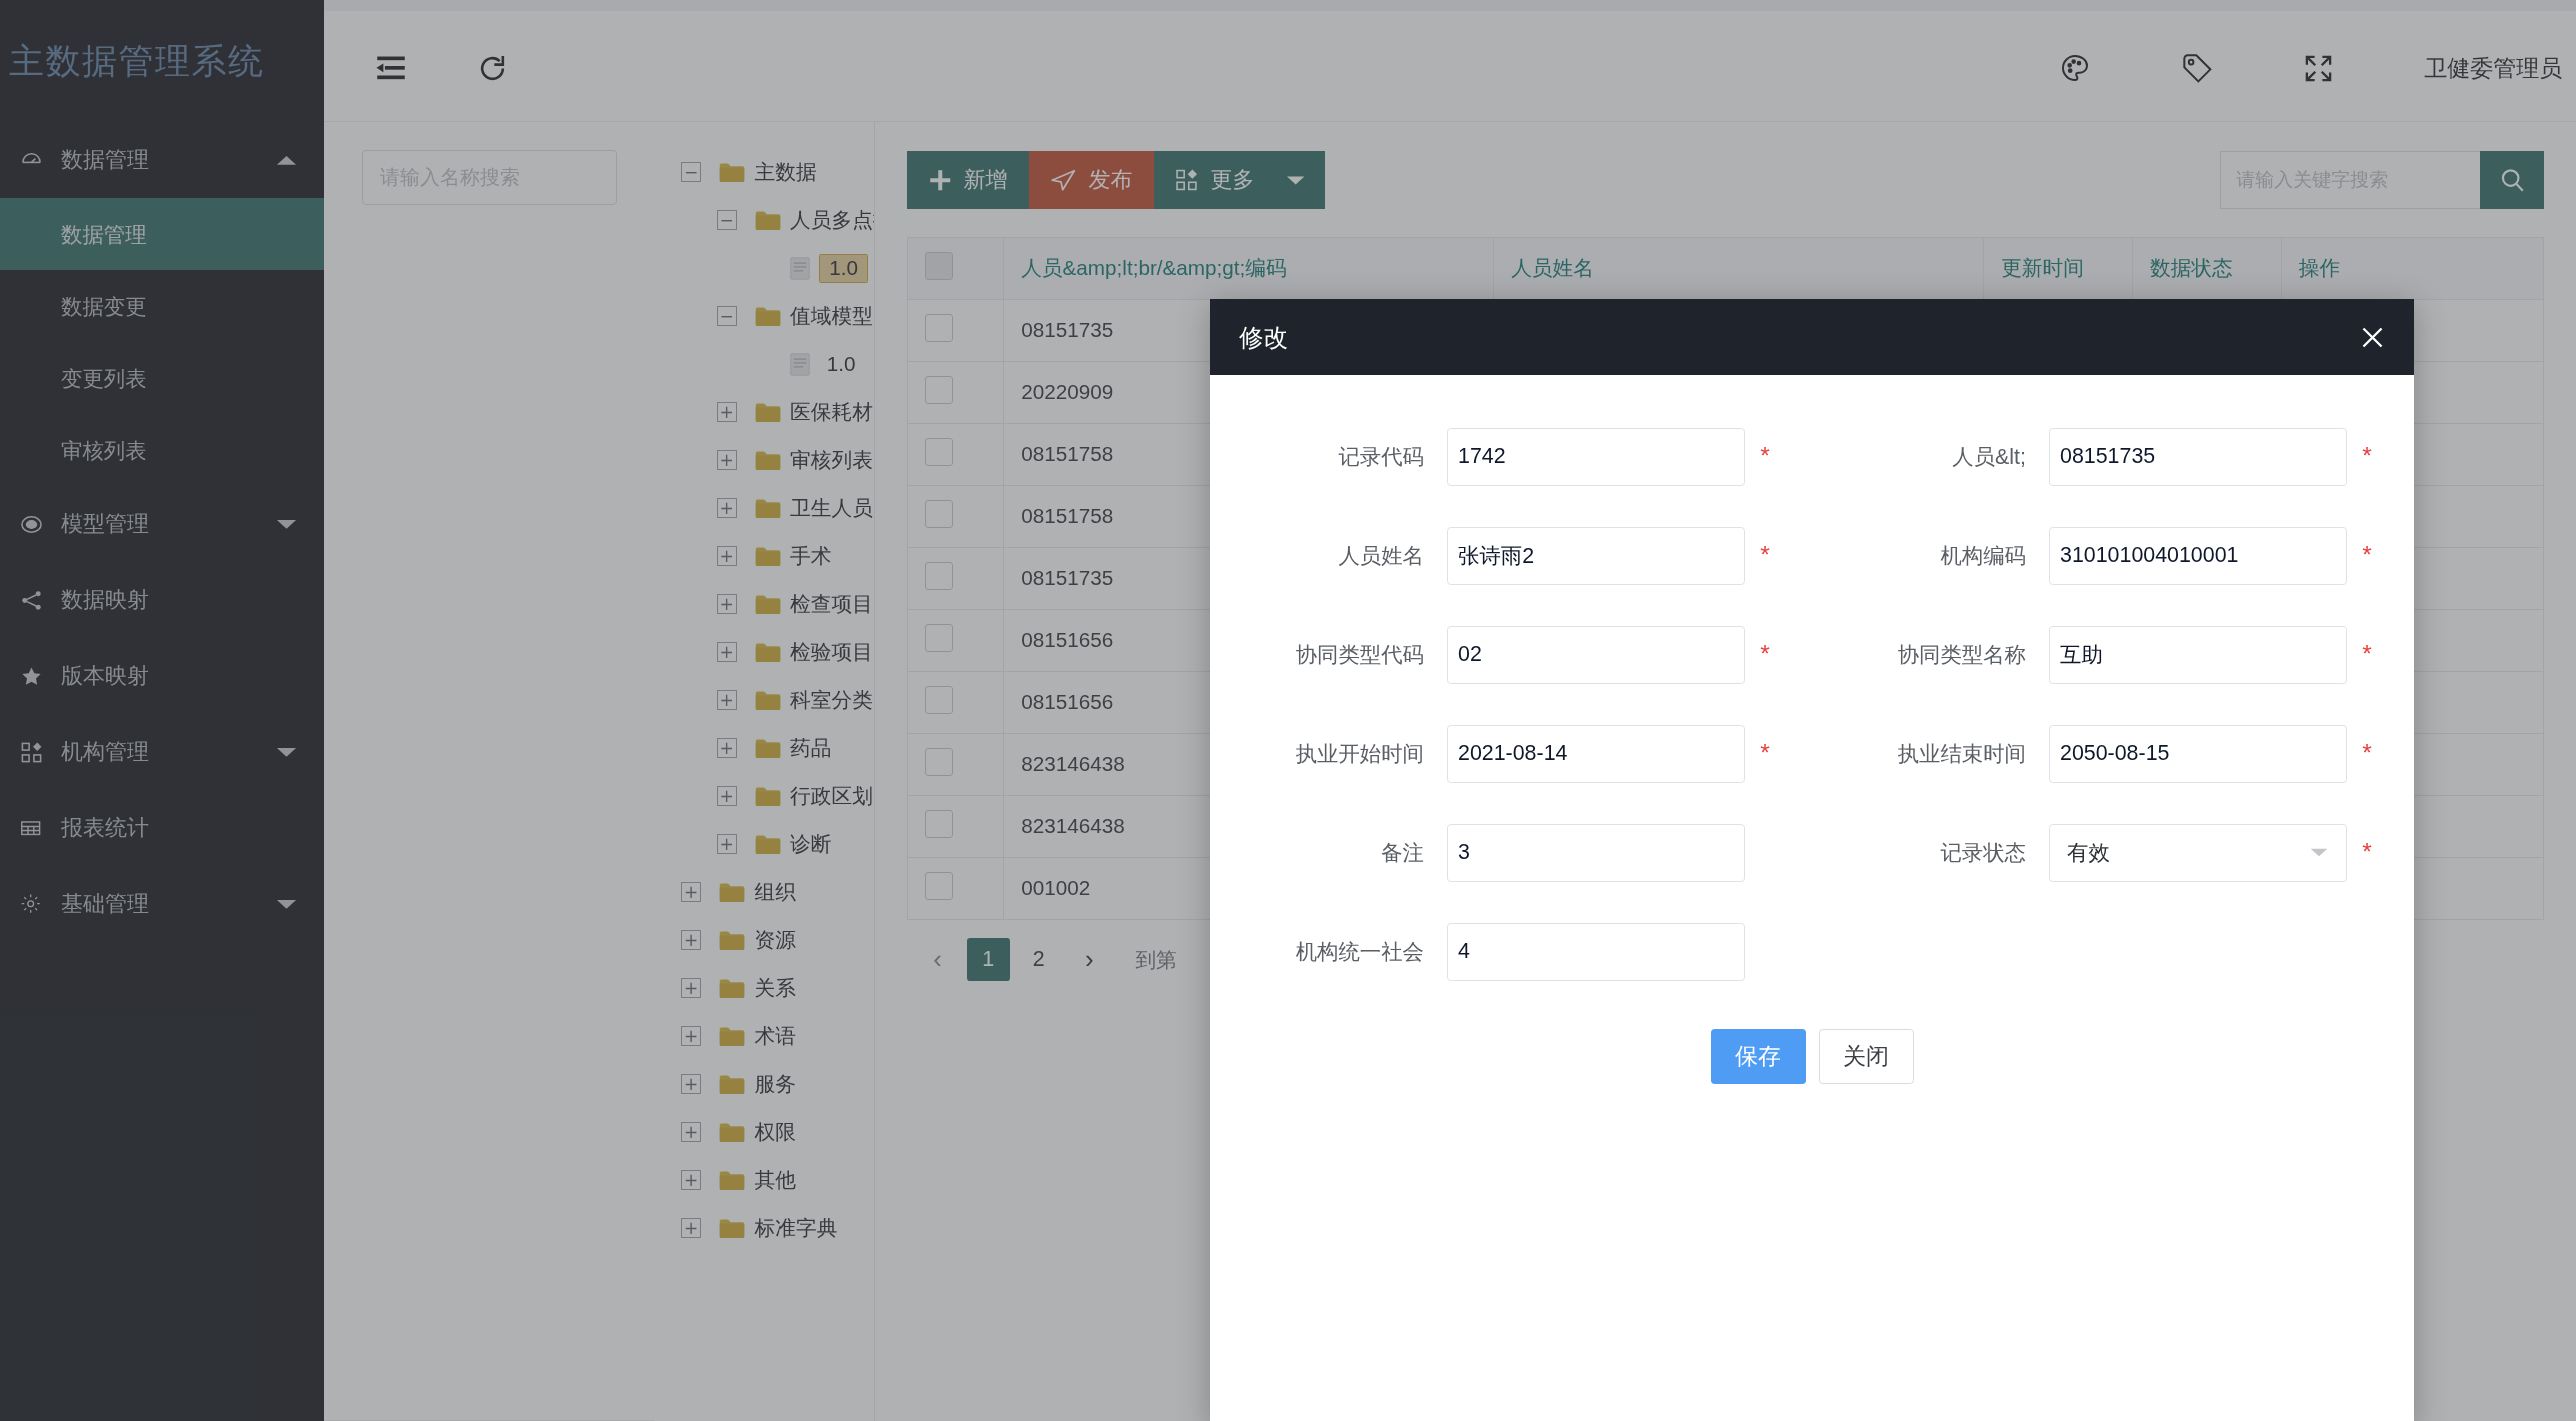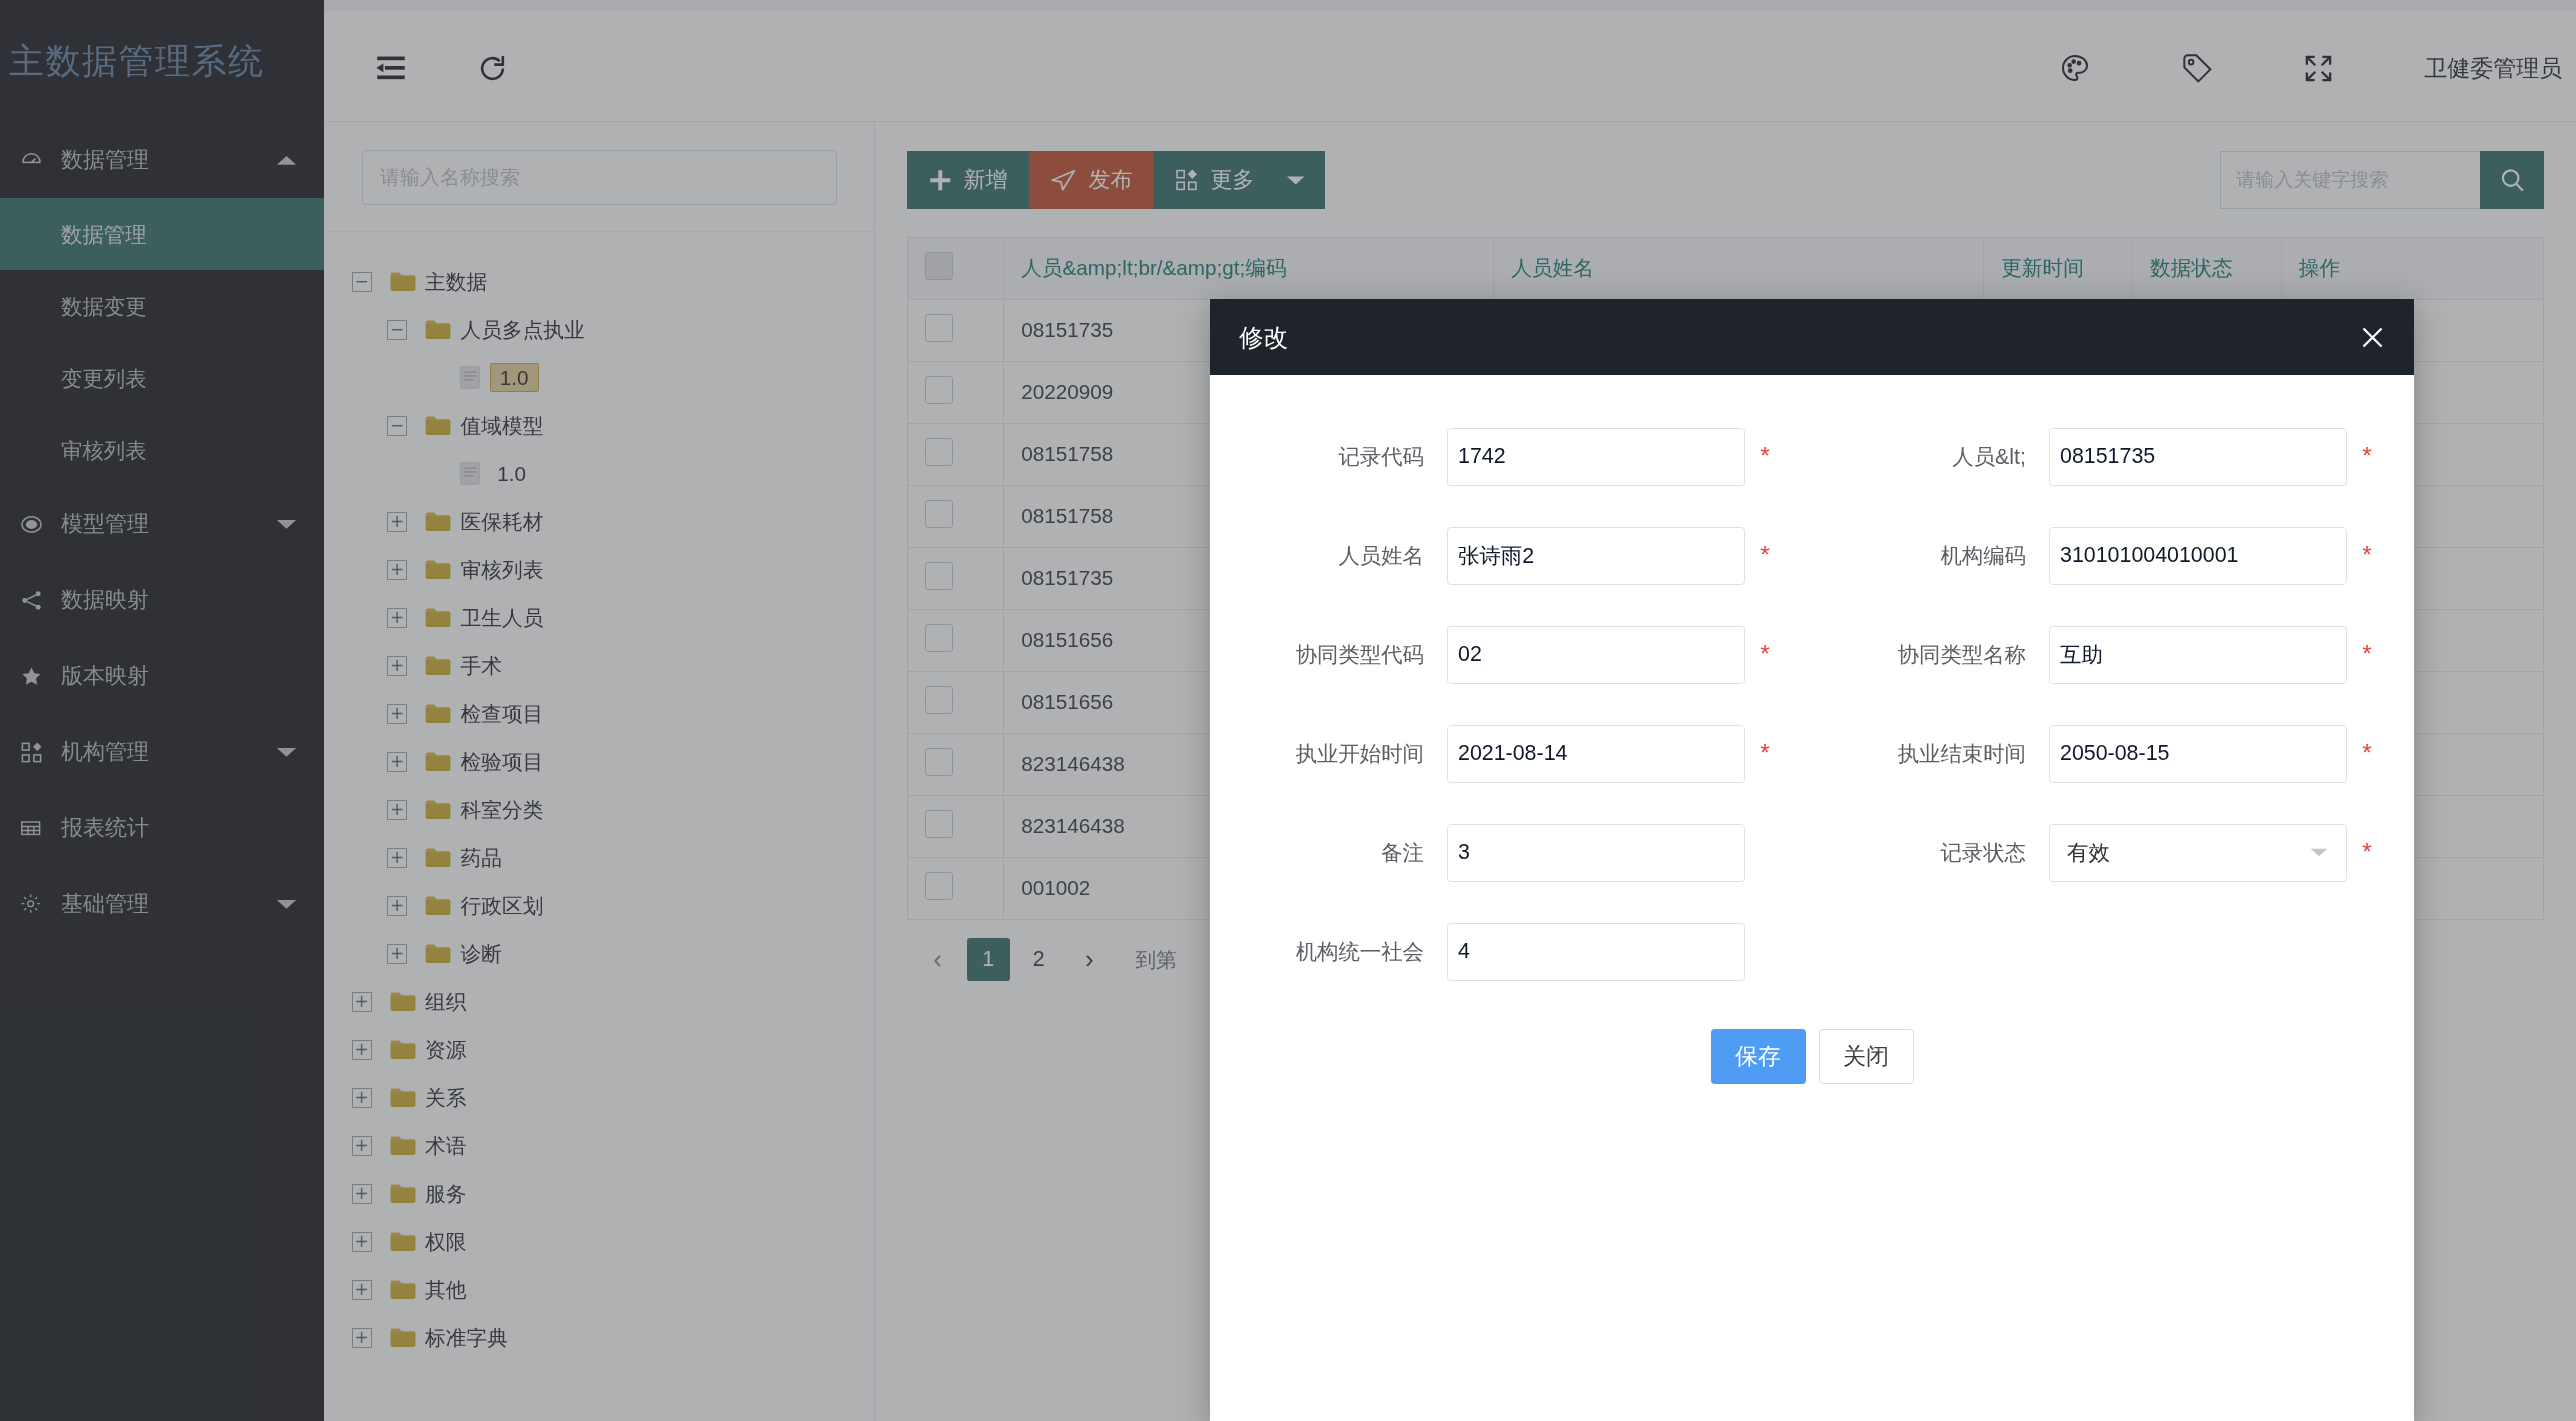--- a/index.html
+++ b/index.html
@@ -76,21 +76,21 @@
     position: absolute; left: 0; top: 107px;
     width: 2252px; height: 1299px;
     background: #f2f3f5;
     display: flex;
   }
 
   
   .tree-panel {
     width: 551px; flex: 0 0 551px; background: #ffffff;
     border-right: 0.8px solid #e9ebee;
-    display: flex; flex-direction: column;
+    display: flex; flex-direction: row;
   }
   .tree-search-wrap { padding: 27.5px 37px 26px 38px; border-bottom: 0.8px solid #eef0f2;}
   .tree-search {
     width: 100%; height: 55px; border: 0.8px solid #d9dde1; border-radius: 3.8px;
     padding: 0 17px; font-size: 20px; color: #2b2f33; outline: none;
     background: #ffffff;
     font-family: "Liberation Sans", "DejaVu Sans", sans-serif;
   }
   .tree-search::placeholder { color: #b9bdc2; }
   .tree-body { flex: 1 1 auto; padding: 26px 0 0 0; overflow: hidden; }

